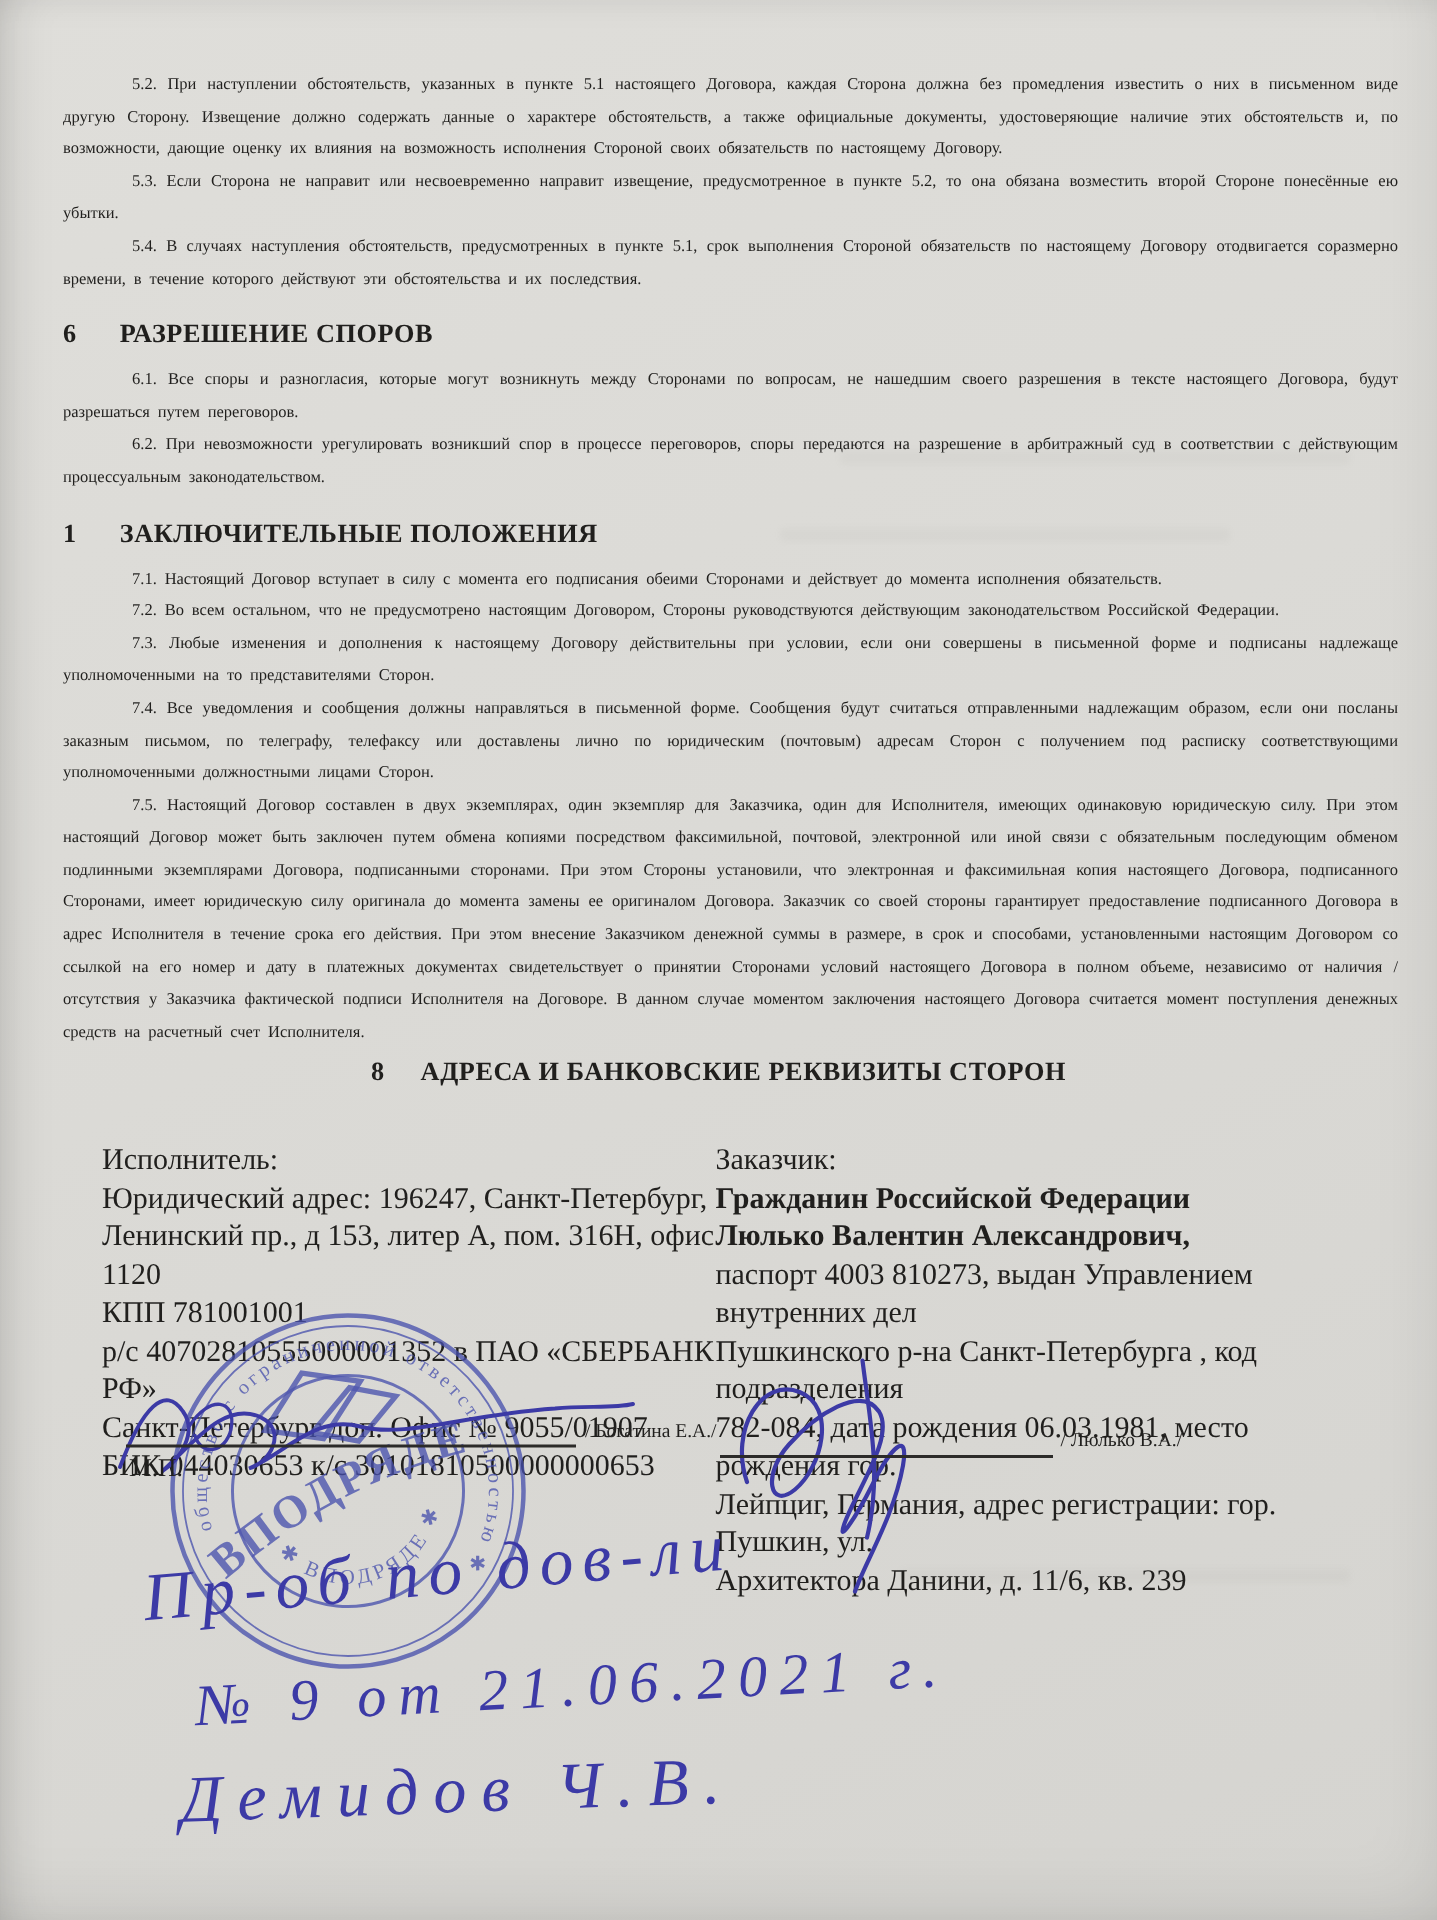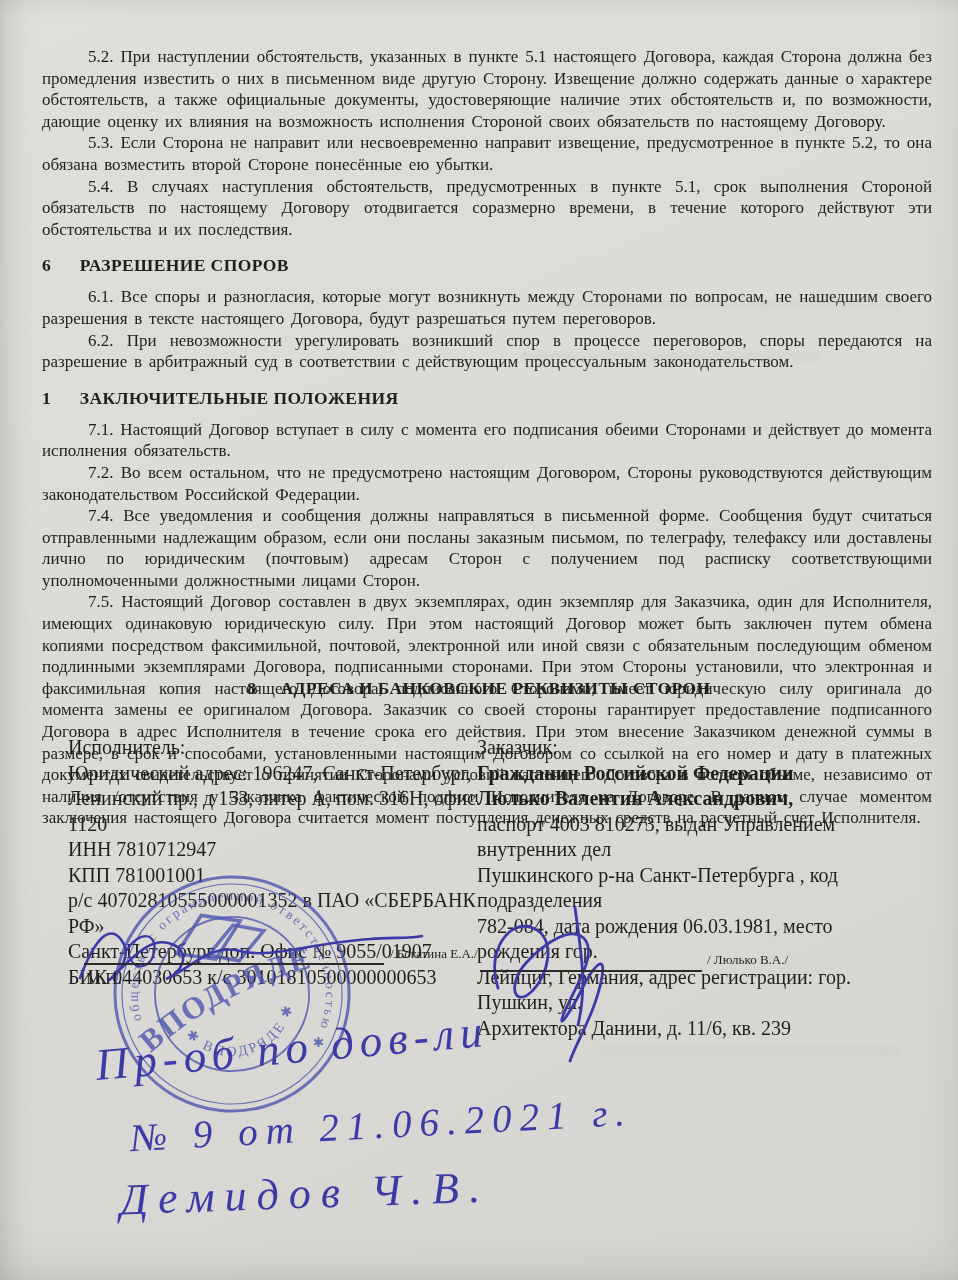--- a/index.html
+++ b/index.html
@@ -18,32 +18,32 @@
                inset -14px -24px 60px -34px rgba(0,0,0,.18),
                inset 0 18px 30px -26px rgba(0,0,0,.12);
     font-family:"Liberation Serif","DejaVu Serif",serif;
     color:var(--text);
   }
   .content{padding:46px 26px 0 42px;}
   p.clause{
     margin:0;
     text-align:justify;
     text-indent:46px;
-    font-size:17px;
+    font-size:11px;
     line-height:21.6px;
     word-spacing:2.5px;
   }
   .sec-heading{
     font-weight:bold;
     font-size:17.5px;
     letter-spacing:.4px;
     margin:15px 0 10px 0;
     white-space:pre;
   }
-  .bottom{position:absolute;top:672px;left:0;width:958px;height:582px;}
+  .bottom{position:absolute;top:698px;left:0;width:958px;height:582px;}
   .sec8-heading{
     text-align:center;font-weight:bold;font-size:17.5px;letter-spacing:.4px;
     white-space:pre;margin-top:6px;
   }
   .cols{display:flex;margin:36px 0 0 68px;font-size:20px;line-height:25.5px;}
   .col-left{width:409px;}
   .col-right{width:440px;}
   .req-bold{font-weight:bold;}
   .sign-layer div, .sign-layer span{position:absolute;}
   .sign-line{background:#2c2b29;height:1.6px;}
@@ -83,33 +83,33 @@
     <p class="clause">5.3.  Если Сторона не направит или несвоевременно направит извещение, предусмотренное в пункте 5.2, то она обязана возместить второй Стороне понесённые ею убытки.</p>
     <p class="clause">5.4.  В случаях наступления обстоятельств, предусмотренных в пункте 5.1, срок выполнения Стороной обязательств по настоящему Договору отодвигается соразмерно времени, в течение которого действуют эти обстоятельства и их последствия.</p>
 
     <div class="sec-heading">6      РАЗРЕШЕНИЕ СПОРОВ</div>
     <p class="clause">6.1.  Все споры и разногласия, которые могут возникнуть между Сторонами по вопросам, не нашедшим своего разрешения в тексте настоящего Договора, будут разрешаться путем переговоров.</p>
     <p class="clause">6.2.  При невозможности урегулировать возникший спор в процессе переговоров, споры передаются на разрешение в арбитражный суд в соответствии с действующим процессуальным законодательством.</p>
 
     <div class="sec-heading">1      ЗАКЛЮЧИТЕЛЬНЫЕ ПОЛОЖЕНИЯ</div>
     <p class="clause">7.1.  Настоящий Договор вступает в силу с момента его подписания обеими Сторонами и действует до момента исполнения обязательств.</p>
     <p class="clause">7.2.  Во всем остальном, что не предусмотрено настоящим Договором, Стороны руководствуются действующим законодательством Российской Федерации.</p>
+    <p class="clause">7.3.  Любые изменения и дополнения к настоящему Договору действительны при условии, если они совершены в письменной форме и подписаны надлежаще уполномоченными на то представителями Сторон.</p>
     <p class="clause">7.4.  Все уведомления и сообщения должны направляться в письменной форме. Сообщения будут считаться отправленными надлежащим образом, если они посланы заказным письмом, по телеграфу, телефаксу или доставлены лично по юридическим (почтовым) адресам Сторон с получением под расписку соответствующими уполномоченными должностными лицами Сторон.</p>
     <p class="clause">7.5.  Настоящий Договор составлен в двух экземплярах, один экземпляр для Заказчика, один для Исполнителя, имеющих одинаковую юридическую силу. При этом настоящий Договор может быть заключен путем обмена копиями посредством факсимильной, почтовой, электронной или иной связи с обязательным последующим обменом подлинными экземплярами Договора, подписанными сторонами. При этом Стороны установили, что электронная и факсимильная копия настоящего Договора, подписанного Сторонами, имеет юридическую силу оригинала до момента замены ее оригиналом Договора. Заказчик со своей стороны гарантирует предоставление подписанного Договора в адрес Исполнителя в течение срока его действия. При этом внесение Заказчиком денежной суммы в размере, в срок и способами, установленными настоящим Договором со ссылкой на его номер и дату в платежных документах свидетельствует о принятии Сторонами условий настоящего Договора в полном объеме, независимо от наличия /отсутствия у Заказчика фактической подписи Исполнителя на Договоре. В данном случае моментом заключения настоящего Договора считается момент поступления денежных средств на расчетный счет Исполнителя.</p>
   </div>
 
   <div class="bottom">
     <div class="sec8-heading">8     АДРЕСА И БАНКОВСКИЕ РЕКВИЗИТЫ СТОРОН</div>
 
     <div class="cols">
       <div class="col-left">
         <div>Исполнитель:</div>
         <div>Юридический адрес: 196247, Санкт-Петербург,</div>
         <div>Ленинский пр., д 153, литер А,  пом. 316Н, офис 1120</div>
-        <div>ИНН 7810712947</div>
         <div>КПП 781001001</div>
         <div>р/с 40702810555000001352 в ПАО «СБЕРБАНК РФ»</div>
         <div>Санкт-Петербург доп. Офис № 9055/01907</div>
         <div>БИК 044030653 к/с 30101810500000000653</div>
       </div>
       <div class="col-right">
         <div>Заказчик:</div>
         <div class="req-bold">Гражданин Российской Федерации</div>
         <div class="req-bold">Люлько Валентин Александрович,</div>
         <div> паспорт 4003 810273, выдан Управлением внутренних дел</div>

